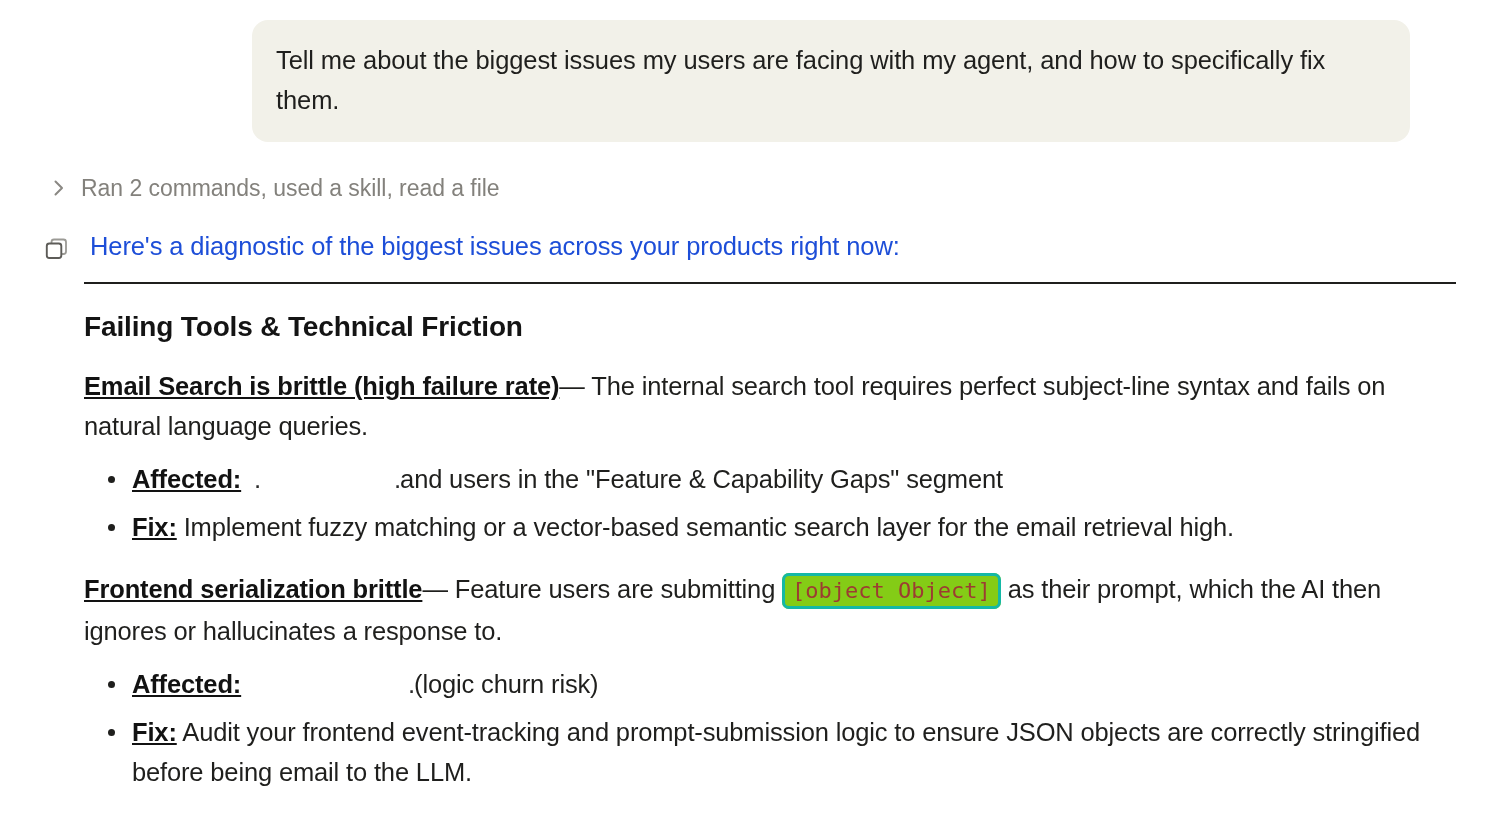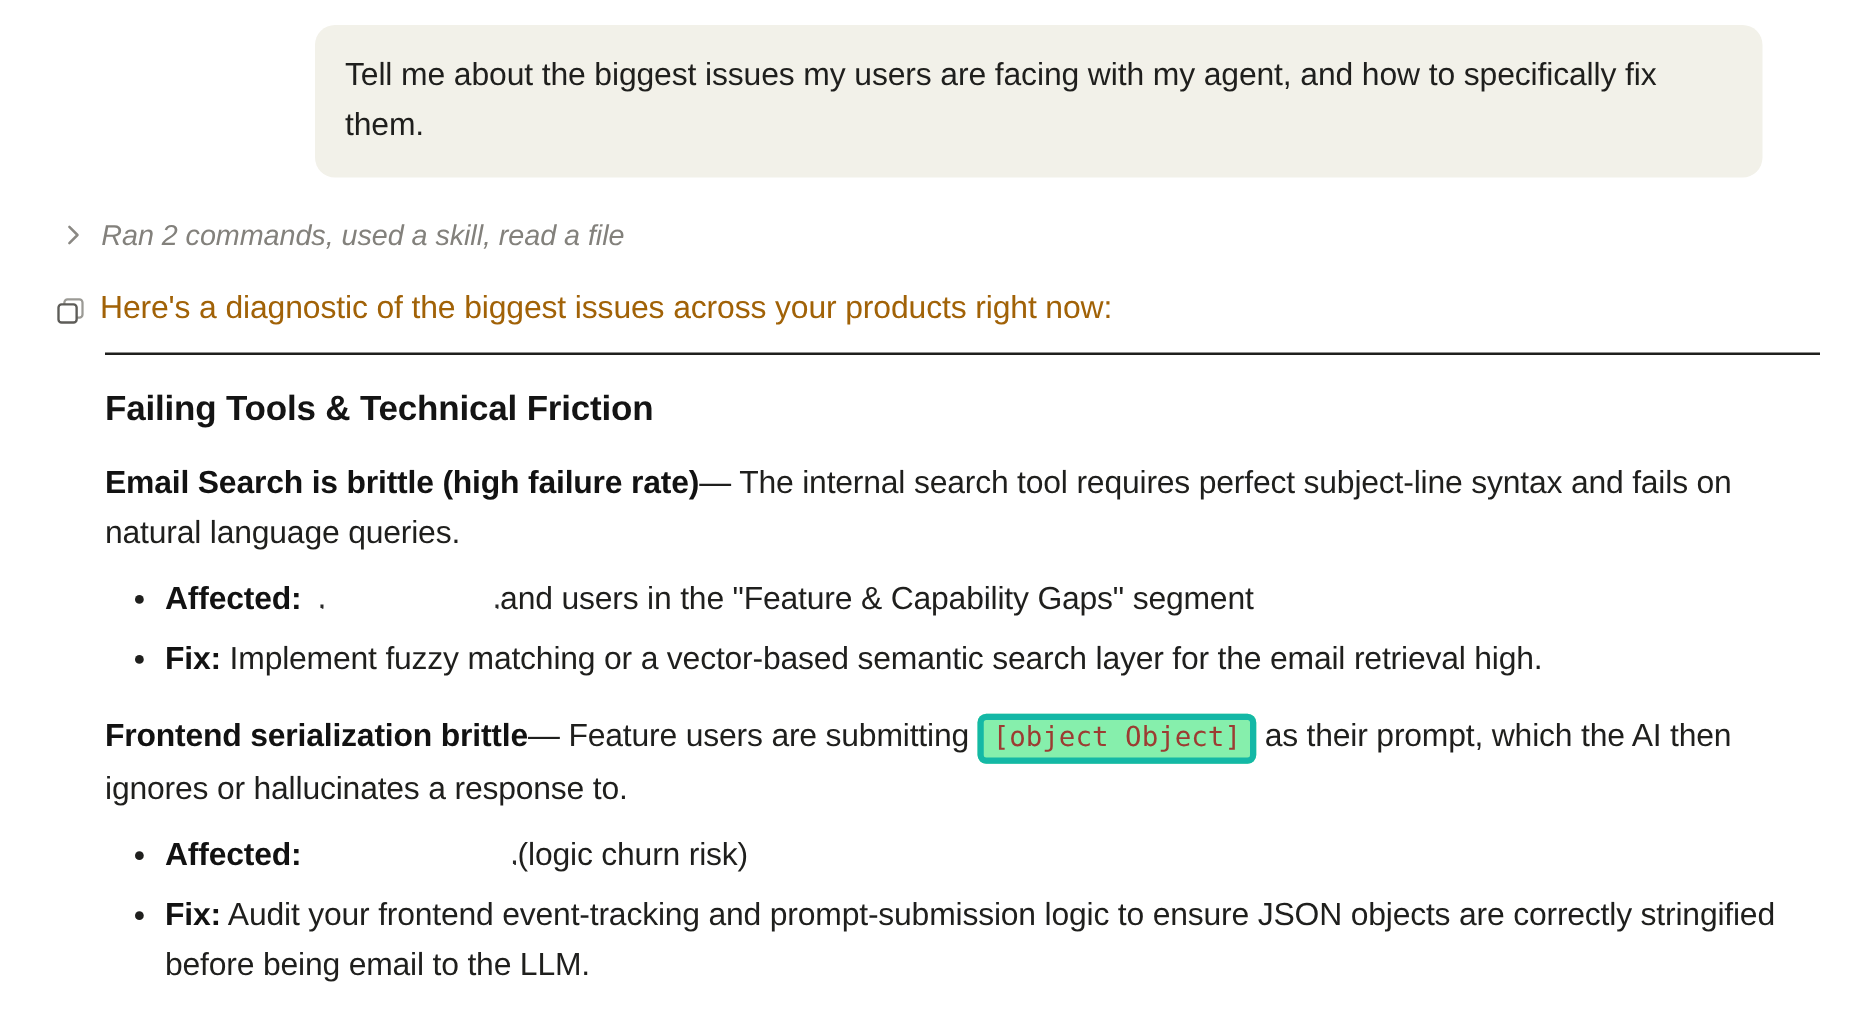--- a/index.html
+++ b/index.html
@@ -48,21 +48,20 @@
   }
 
   
   .tool-row {
     display: flex;
     align-items: center;
     gap: 11px;
     padding: 31px 0 0 48px;
     cursor: pointer;
     width: max-content;
-    font-style: italic;
   }
   .chevron {
     width: 22px;
     height: 22px;
     display: inline-flex;
     align-items: center;
     justify-content: center;
     flex: 0 0 auto;
   }
   .chevron svg { display: block; }
@@ -88,22 +87,23 @@
   .copy-icon {
     width: 26px;
     height: 26px;
     flex: 0 0 auto;
     margin-top: 9px;
   }
   .copy-icon svg { display: block; }
   .assistant-lead-text {
     font-size: 25.5px;
     line-height: 38px;
-    color: #a16207;
+    color: #1d4ed8;
     letter-spacing: -0.1px;
+    margin-left: 10px;
   }
 
   .answer-body {
     margin: 0;
     padding: 0 38px 0 84px;
   }
   .answer-rule {
     border: none;
     border-top: 2.5px solid #1f1f1d;
     margin: 17px 0 0 0;
@@ -119,30 +119,30 @@
     color: #141414;
   }
 
   .para {
     font-size: 25.5px;
     line-height: 40px;
     letter-spacing: -0.15px;
     margin: 22px 0 0 0;
     color: #1f1f1d;
   }
-  .para b, .bullet b { font-weight: 700; color: #121212; }
+  .para b, .bullet b { font-weight: 700; color: #121212; text-decoration: underline; }
 
   .dash { letter-spacing: 0; }
 
   code.inline-code {
     font-family: "DejaVu Sans Mono", "Liberation Mono", monospace;
     font-size: 22px;
     color: #9c3c32;
-    background: #86efac;
-    border: 5px solid #14b8a6;
+    background: #84cc16;
+    border: 3px solid #14b8a6;
     border-radius: 7px;
     padding: 2px 7px 3px 7px;
     white-space: nowrap;
     letter-spacing: 0;
   }
 
   ul.bullets {
     list-style: none;
     margin: 13px 0 0 0;
     padding: 0;

